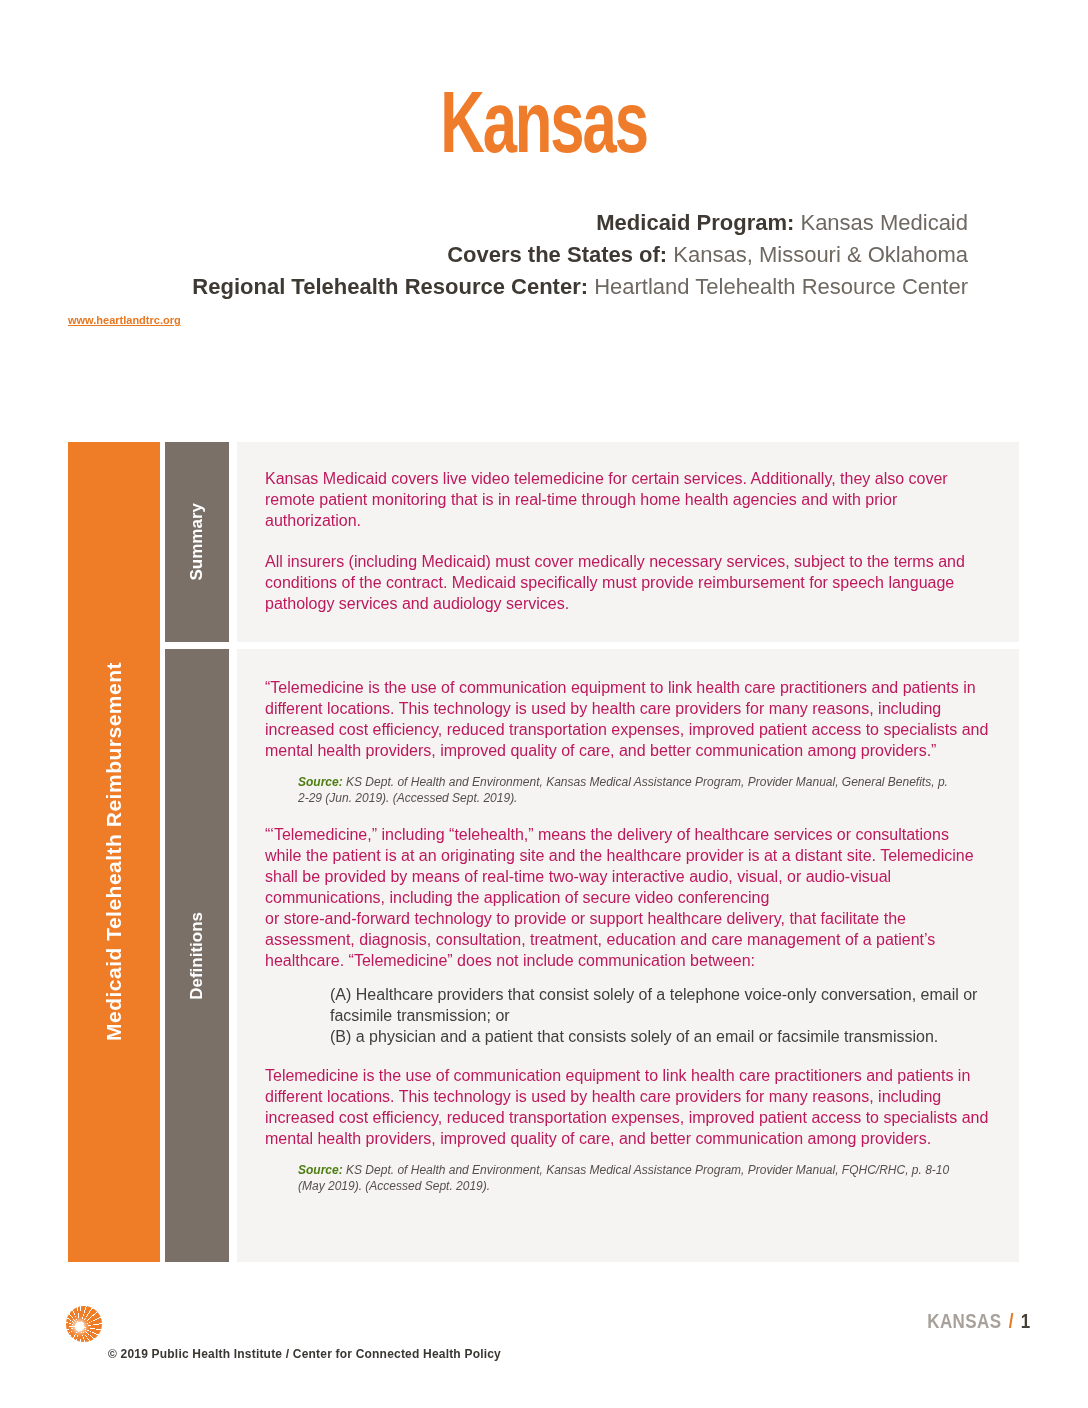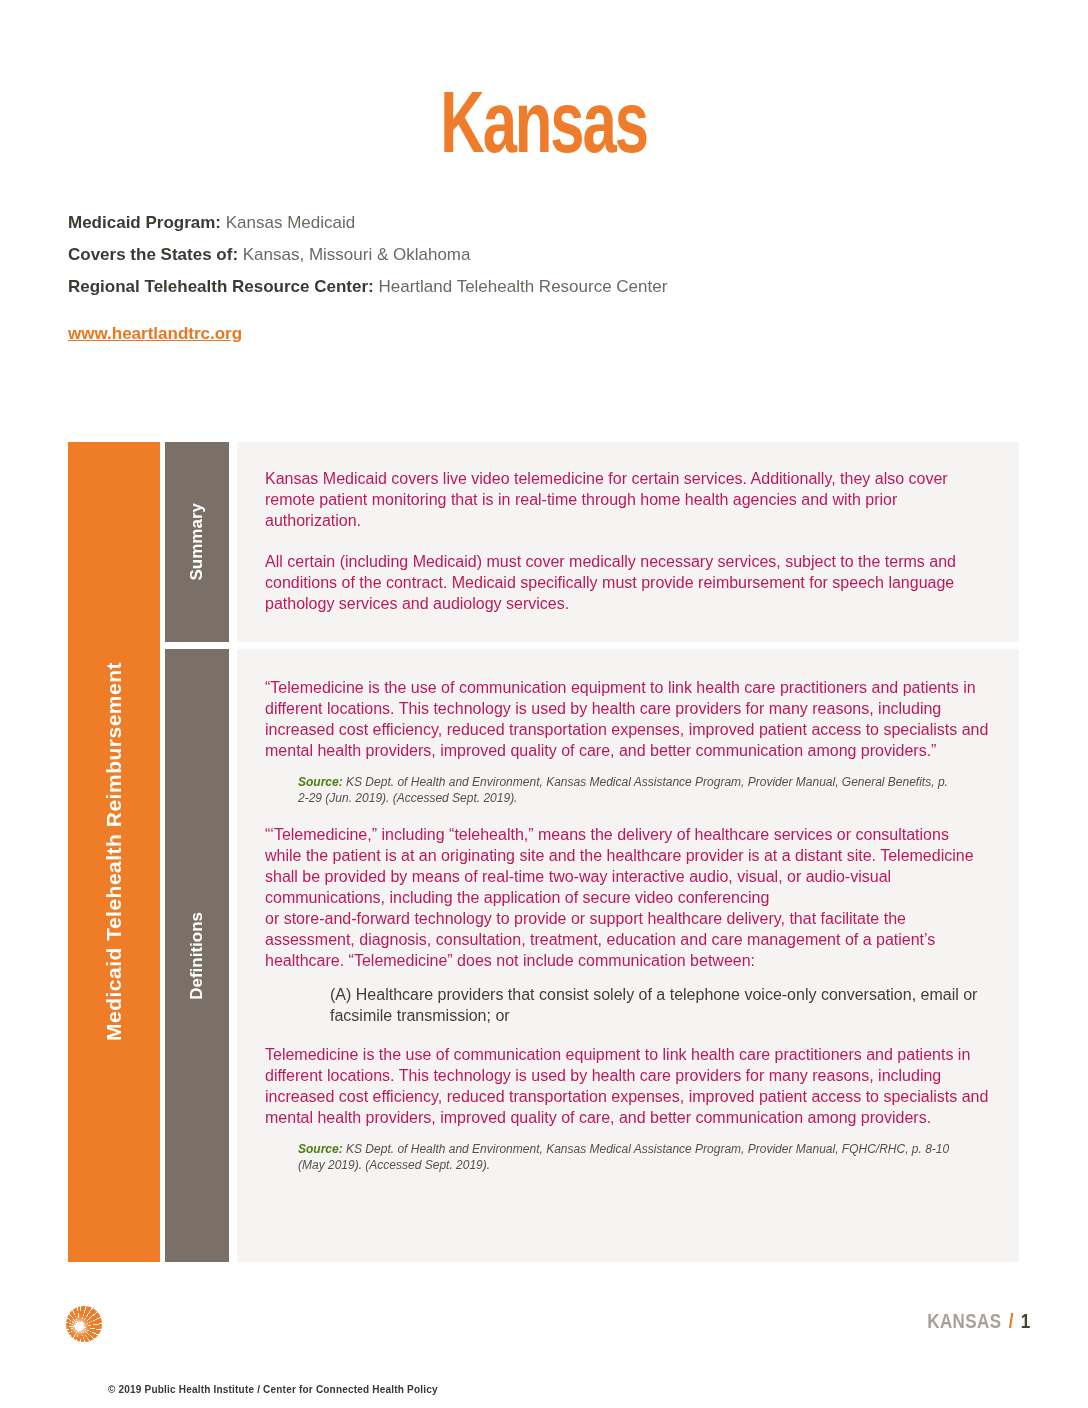--- a/index.html
+++ b/index.html
@@ -11,25 +11,25 @@
 
   
   .title-wrap { position:absolute; top:78px; left:0; width:100%; text-align:center; }
   .title-text {
     display:inline-block; font-size:88px; font-weight:bold; line-height:1;
     color:#EE7C2B; transform:scaleX(0.70); letter-spacing:-3px;
   }
 
   
   .info { position:absolute; left:68px; top:214px; width:900px; }
-  .info-row { font-size:17px; line-height:18px; margin-bottom:14px; }
+  .info-row { font-size:22px; line-height:18px; margin-bottom:14px;text-align:right; }
   .info-label { font-weight:bold; color:#3E3933; }
   .info-value { color:#6E6861; }
   .site-link {
-    display:inline-block; margin-top:14px; font-size:17px; font-weight:bold;
+    display:inline-block; margin-top:0; font-size:11px; font-weight:bold;
     color:#E87722; text-decoration:underline; cursor:pointer;
   }
 
   
   .main { position:absolute; left:68px; top:442px; width:951px; height:820px; display:flex; }
   .orange-bar {
     width:92px; background:#EF7D28; margin-right:5px;
     display:flex; align-items:center; justify-content:center; flex:none;
   }
   .vlabel { writing-mode:vertical-rl; transform:rotate(180deg); white-space:nowrap; }
@@ -60,21 +60,21 @@
   .footer-logo {
     position:absolute; left:66px; top:1306px; width:36px; height:36px; border-radius:50%;
     background:repeating-conic-gradient(from 0deg at 38% 58%, #ffffff 0deg 3deg, #EF7D28 3deg 16deg);
   }
   .footer-logo::after {
     content:""; position:absolute; left:38%; top:58%; width:9px; height:9px;
     margin-left:-4.5px; margin-top:-4.5px; border-radius:50%; background:#ffffff;
     box-shadow:0 0 5px 2px rgba(255,255,255,0.95);
   }
   .footer-copy {
-    position:absolute; left:108px; top:1384px; font-size:10px; font-weight:bold;
+    position:absolute; left:108px; top:1347px; font-size:12px; font-weight:bold;
     color:#3A3632; letter-spacing:0.2px;
   }
   .page-ref {
     position:absolute; right:58px; top:1310px; font-size:20px; font-weight:bold;
     transform:scaleX(0.85); transform-origin:right center; white-space:nowrap;
   }
   .page-ref .state { color:#A8A19B; letter-spacing:0.5px; }
   .page-ref .sep { color:#E87722; padding:0 3px; }
   .page-ref .num { color:#474039; }
 </style>
@@ -109,21 +109,21 @@
     </div>
 
     <div class="sections">
 
       <div class="section summary">
         <div class="section-tab">
           <span class="vlabel">Summary</span>
         </div>
         <div class="section-panel">
           <div class="body-text">Kansas Medicaid covers live video telemedicine for certain services.  Additionally, they also cover remote patient monitoring that is in real-time through home health agencies and with prior authorization.</div>
-          <div class="body-text">All certain (including Medicaid) must cover medically necessary services, subject to the terms and conditions of the contract. Medicaid specifically must provide reimbursement for speech language pathology services and audiology services.</div>
+          <div class="body-text">All insurers (including Medicaid) must cover medically necessary services, subject to the terms and conditions of the contract. Medicaid specifically must provide reimbursement for speech language pathology services and audiology services.</div>
         </div>
       </div>
 
       <div class="section definitions">
         <div class="section-tab">
           <span class="vlabel">Definitions</span>
         </div>
         <div class="section-panel">
 
           <div class="body-text tight">“Telemedicine is the use of communication equipment to link health care practitioners and patients in different locations. This technology is used by health care providers for many reasons, including increased cost efficiency, reduced transportation expenses, improved patient access to specialists and mental health providers, improved quality of care, and better communication among providers.”</div>
@@ -133,20 +133,21 @@
             <span>KS Dept. of Health and Environment, Kansas Medical Assistance Program, Provider Manual, General Benefits, p. 2-29 (Jun. 2019). (Accessed Sept. 2019).</span>
           </div>
 
           <div class="body-text tight">
             <div>“‘Telemedicine,” including “telehealth,” means the delivery of healthcare services or consultations while the patient is at an originating site and the healthcare provider is at a distant site. Telemedicine shall be provided by means of real-time two-way interactive audio, visual, or audio-visual communications, including the application of secure video conferencing</div>
             <div>or store-and-forward technology to provide or support healthcare delivery, that facilitate the assessment, diagnosis, consultation, treatment, education and care management of a patient’s healthcare. “Telemedicine” does not include communication between:</div>
           </div>
 
           <div class="def-items">
             <div>(A) Healthcare providers that consist solely of a telephone voice-only conversation, email or facsimile transmission; or</div>
+            <div>(B) a physician and a patient that consists solely of an email or facsimile transmission.</div>
           </div>
 
 
           <div class="body-text tight">Telemedicine is the use of communication equipment to link health care practitioners and patients in different locations. This technology is used by health care providers for many reasons, including increased cost efficiency, reduced transportation expenses, improved patient access to specialists and mental health providers, improved quality of care, and better communication among providers.</div>
 
           <div class="source-note">
             <span class="source-label">Source:</span>
             <span>KS Dept. of Health and Environment, Kansas Medical Assistance Program, Provider Manual, FQHC/RHC, p. 8-10 (May 2019). (Accessed Sept. 2019).</span>
           </div>
 

